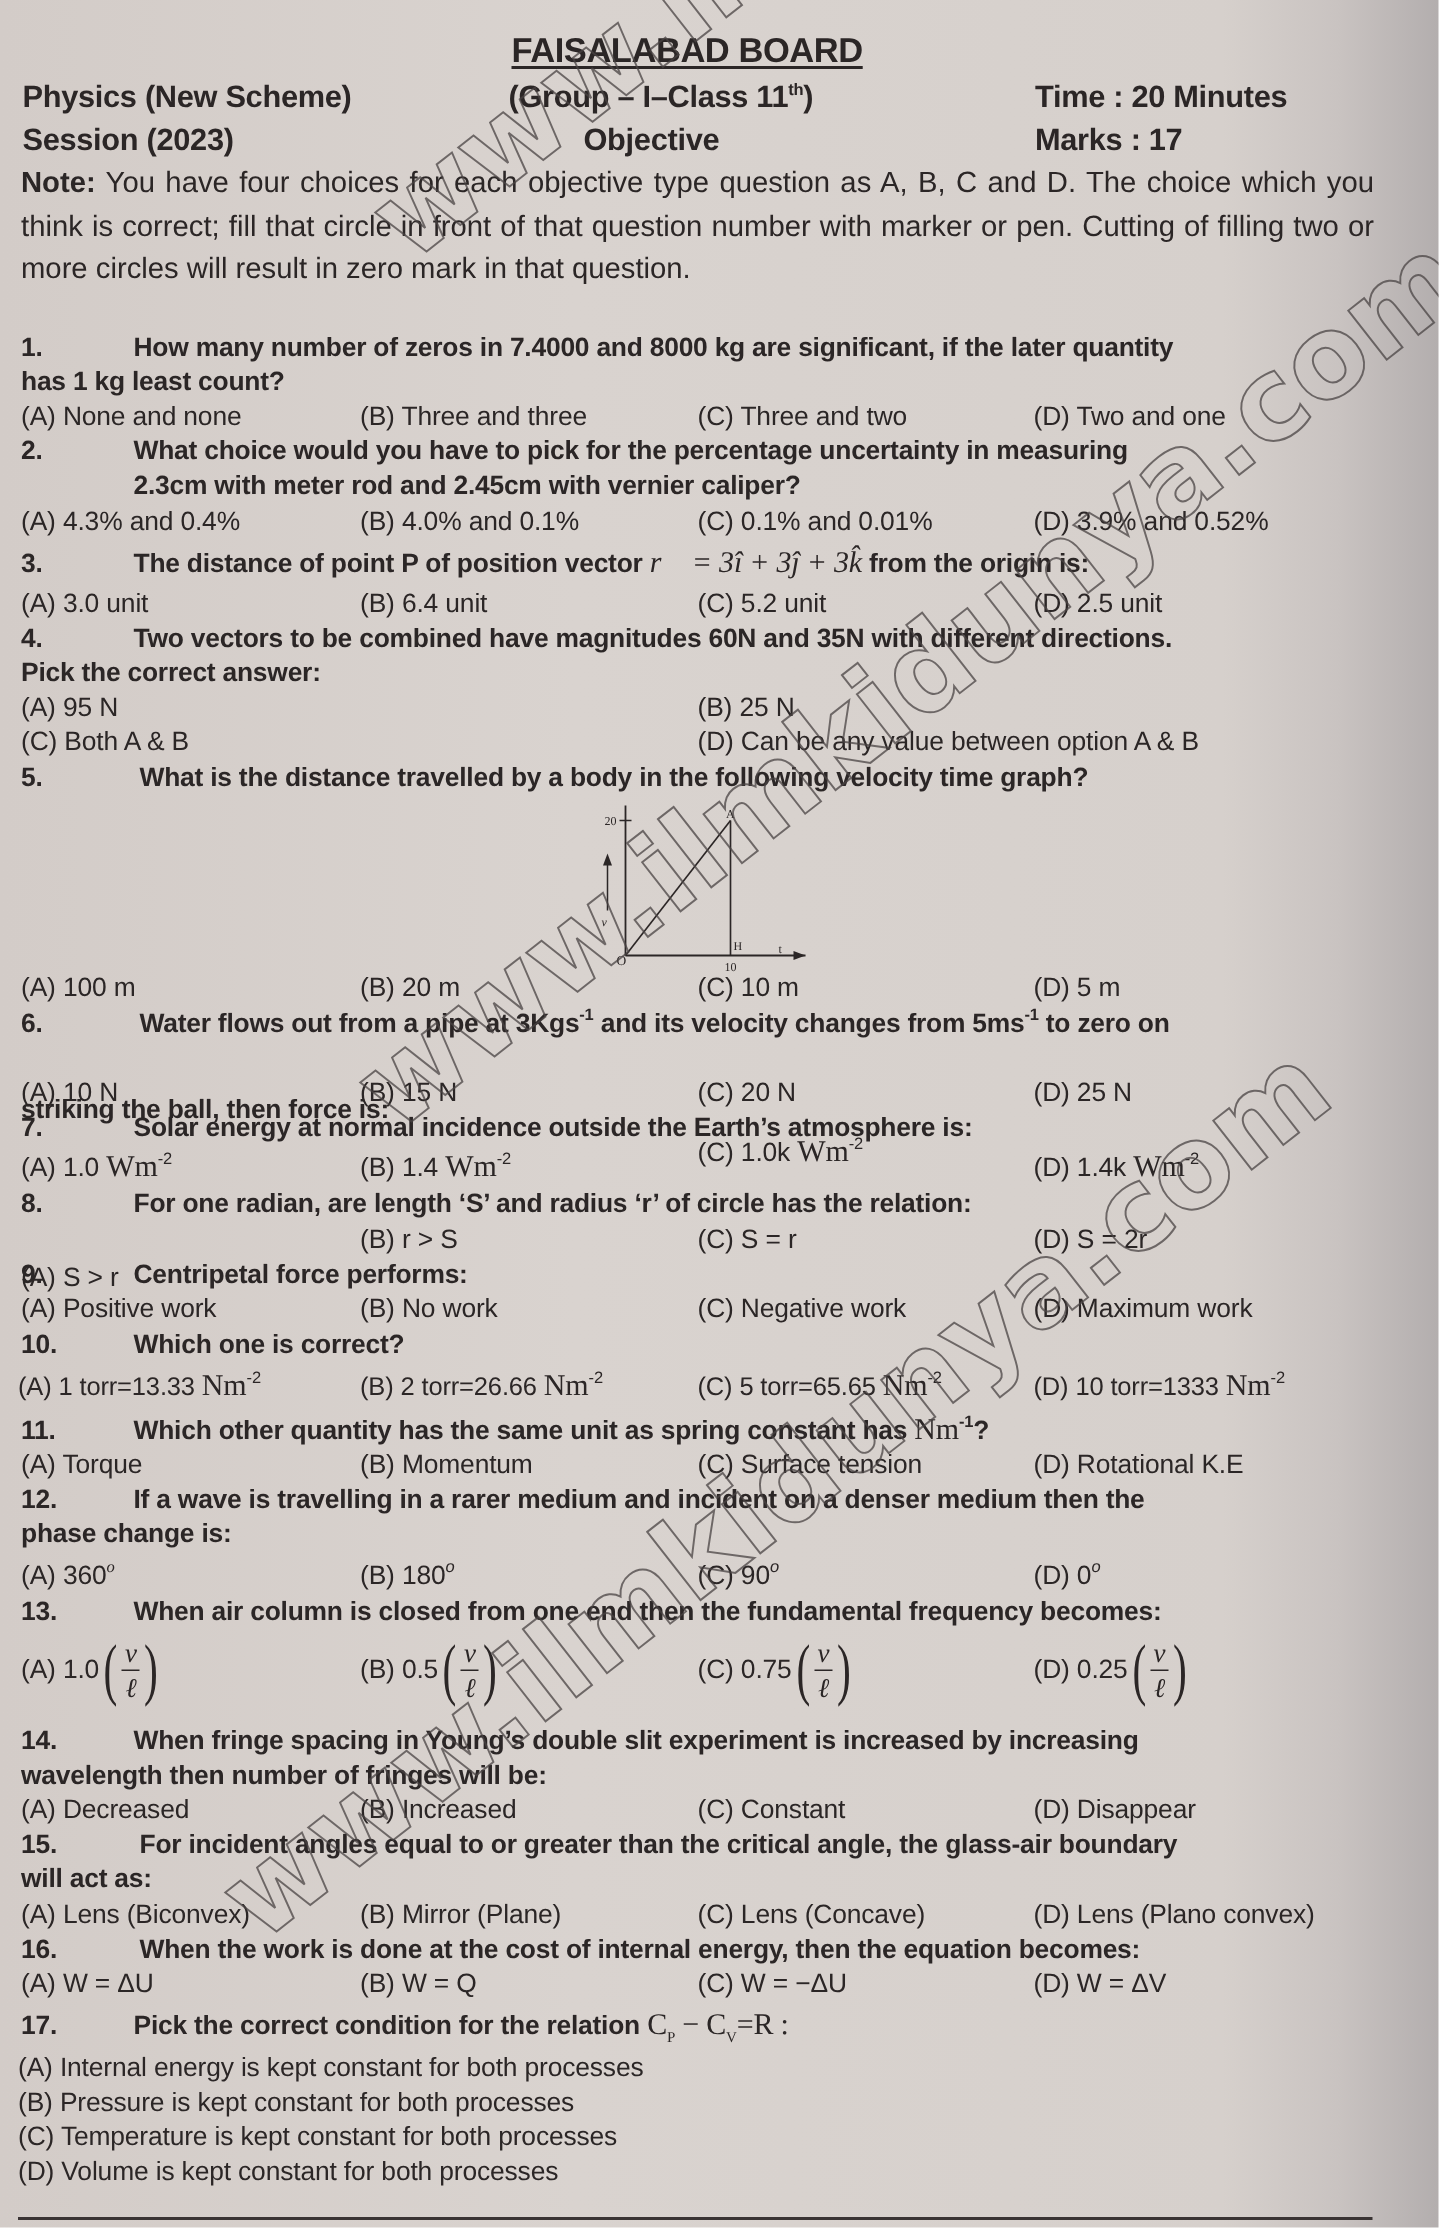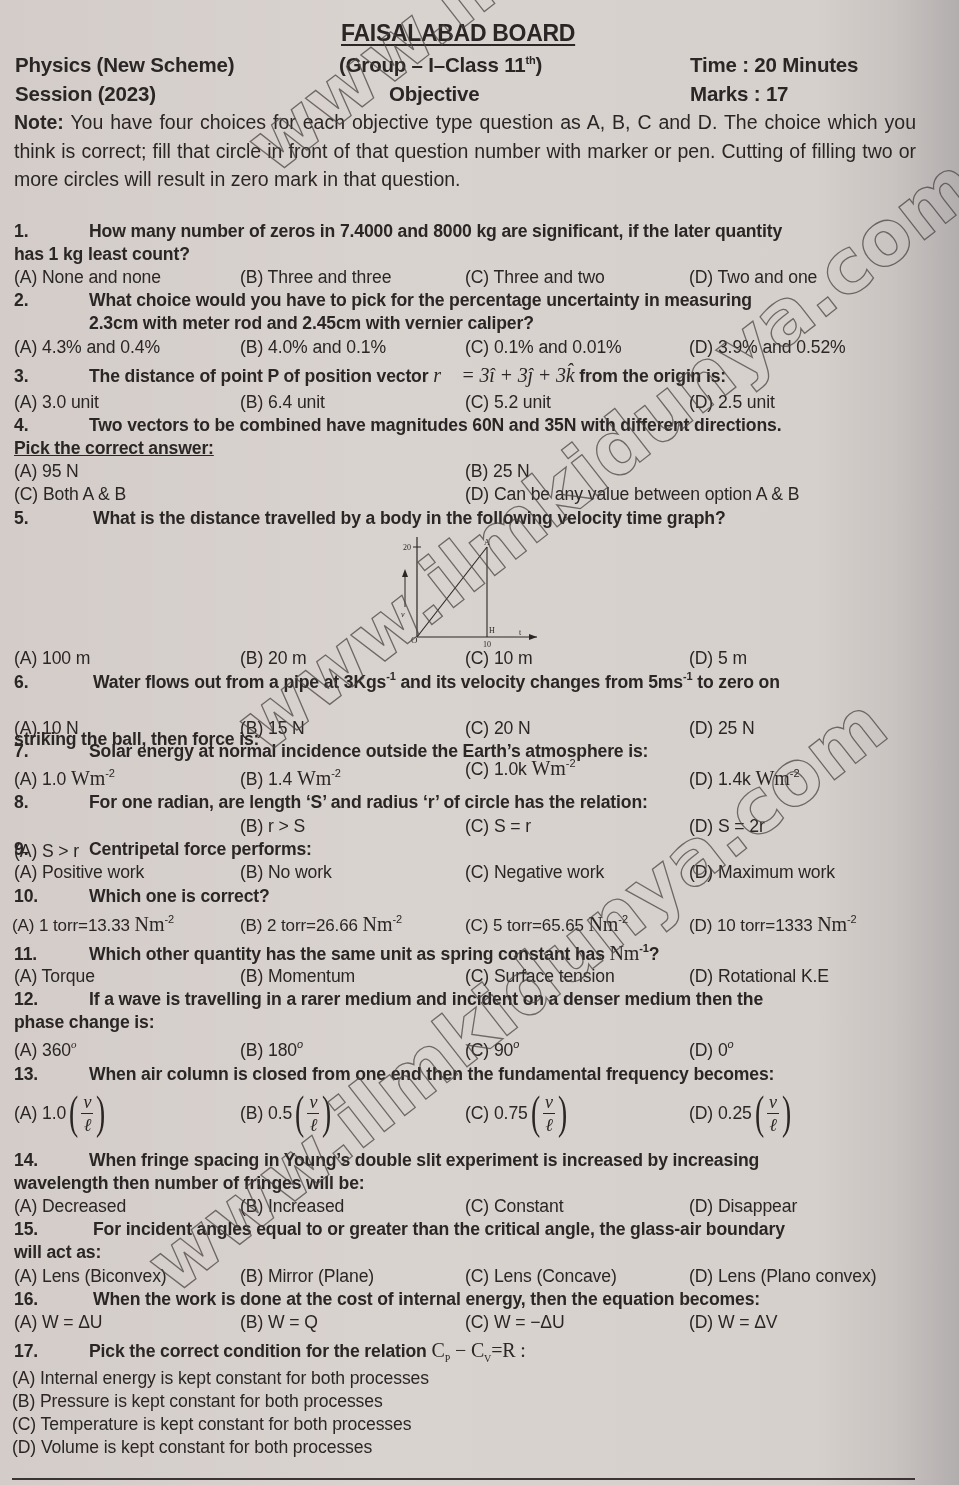--- a/index.html
+++ b/index.html
@@ -56,21 +56,21 @@
   <div class="abs opt" style="left:465px;top:337px;">(C) 0.1% and 0.01%</div>
   <div class="abs opt" style="left:689px;top:337px;">(D) 3.9% and 0.52%</div>
 
   <div class="abs q" style="left:14px;top:364px;"><span class="num">3.</span><span>The distance of point P of position vector</span> <span class="serif" style="font-style:italic;">r⃗ = 3î + 3ĵ + 3k̂</span> <span>from the origin is:</span></div>
   <div class="abs opt" style="left:14px;top:392px;">(A) 3.0 unit</div>
   <div class="abs opt" style="left:240px;top:392px;">(B) 6.4 unit</div>
   <div class="abs opt" style="left:465px;top:392px;">(C) 5.2 unit</div>
   <div class="abs opt" style="left:689px;top:392px;">(D) 2.5 unit</div>
 
   <div class="abs q" style="left:14px;top:415px;"><span class="num">4.</span><span>Two vectors to be combined have magnitudes 60N and 35N with different directions.</span></div>
-  <div class="abs q" style="left:14px;top:438px;text-decoration:underline;">Pick the correct answer:</div>
+  <div class="abs q" style="left:14px;top:438px;">Pick the correct answer:</div>
   <div class="abs opt" style="left:14px;top:461px;">(A) 95 N</div>
   <div class="abs opt" style="left:465px;top:461px;">(B) 25 N</div>
   <div class="abs opt" style="left:14px;top:484px;">(C) Both A &amp; B</div>
   <div class="abs opt" style="left:465px;top:484px;">(D) Can be any value between option A &amp; B</div>
 
   <div class="abs q" style="left:14px;top:508px;"><span class="num" style="width:79px;">5.</span><span>What is the distance travelled by a body in the following velocity time graph?</span></div>
   <svg class="graph" viewBox="0 0 150 115">
     <line x1="22" y1="2" x2="22" y2="102" stroke="#2b2626" stroke-width="1.2"></line>
     <line x1="22" y1="102" x2="142" y2="102" stroke="#2b2626" stroke-width="1.2"></line>
     <polygon points="142,102 134,99 134,105" fill="#2b2626"></polygon>

